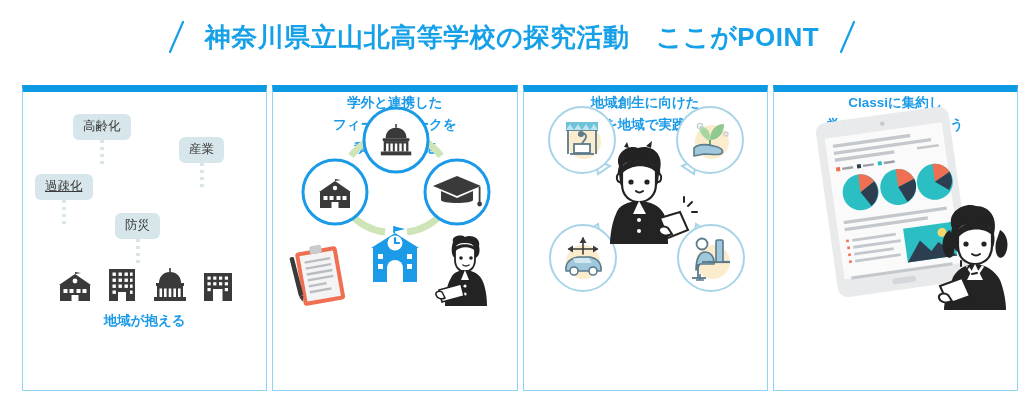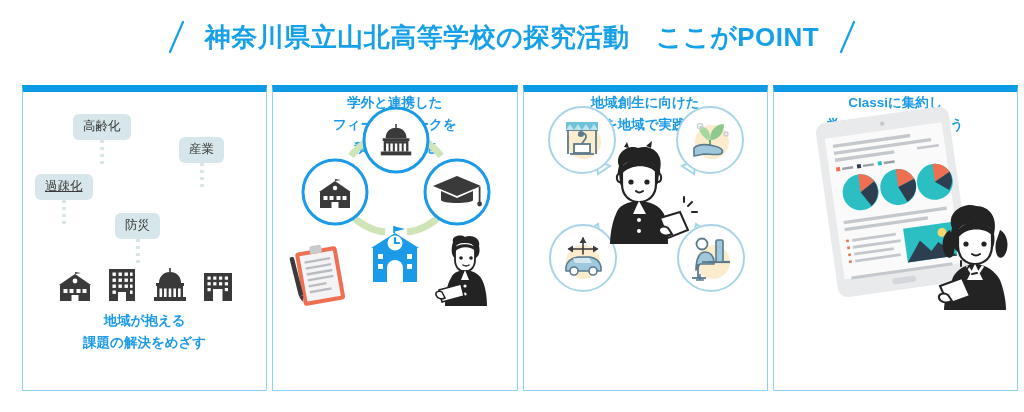--- a/index.html
+++ b/index.html
@@ -208,21 +208,20 @@
                   <rect x="21.8" y="16" width="3.2" height="3.2"></rect>
                 <rect x="10" y="17" width="9.5" height="12"></rect>
               </g>
             </svg>
           </span>
         </div>
       </div>
 
       <div class="card-caption">
         <span class="line">地域が抱える</span>
-        <span class="line">課題の解決をめざす</span>
       </div>
     </div>
 
     <div class="card">
       <div class="card-art c2-wrap">
         <svg width="246" height="218" viewBox="0 0 246 218" style="left:0;top:0;">
 
           <path d="M78 64 A56 56 0 0 1 168 64" fill="none" stroke="#cfe5b8" stroke-width="7"></path>
           <path d="M63 86 A56 56 0 0 0 112 140" fill="none" stroke="#cfe5b8" stroke-width="7"></path>
           <path d="M183 86 A56 56 0 0 1 134 140" fill="none" stroke="#cfe5b8" stroke-width="7"></path>

